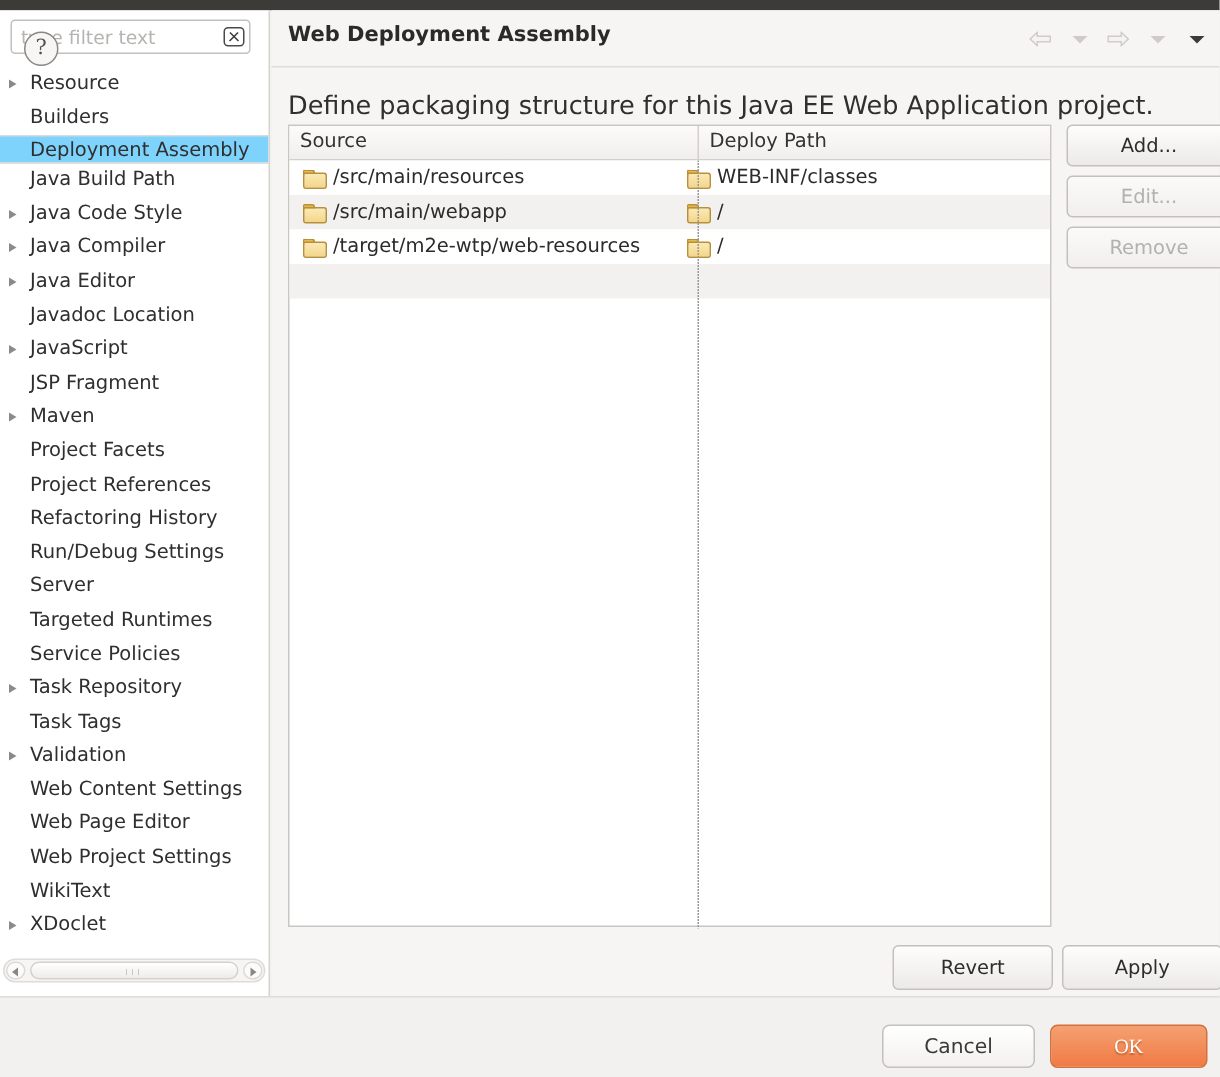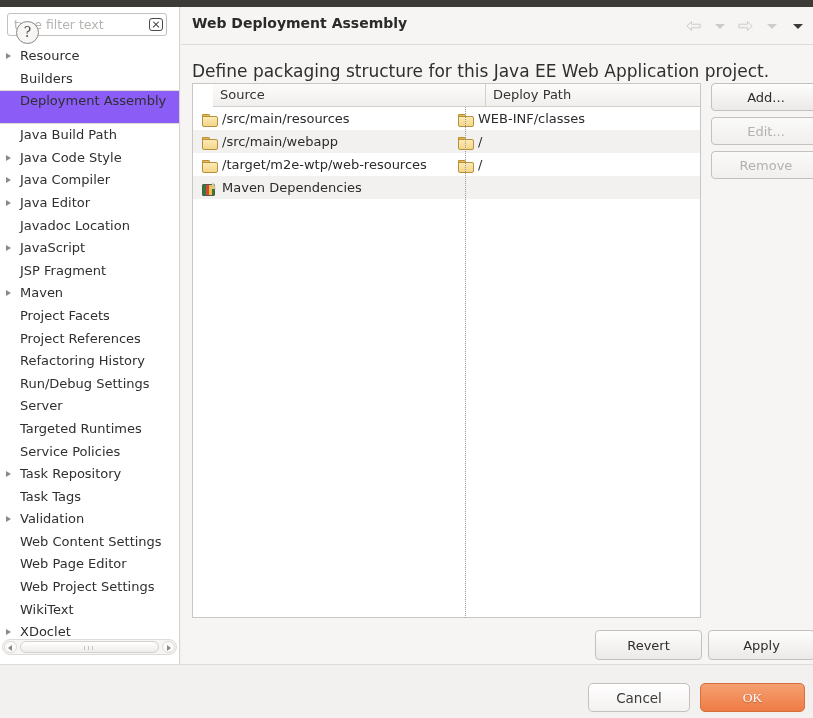--- a/index.html
+++ b/index.html
@@ -86,24 +86,24 @@
     position: relative;
     height: 22.6px;
     line-height: 22.6px;
     padding-left: 20px;
     font-size: 13px;
     color: #2f2f2f;
     white-space: nowrap;
     cursor: default;
   }
   .tree-item.selected {
-    background: #8b5cf6;
+    background: #7dd3fc;
     border-top: 1px solid #dcd9d6;
     border-bottom: 1px solid #dcd9d6;
-    height: 34px;
+    height: 19px;
     line-height: 20.6px;
   }
   .tree-arrow {
     position: absolute;
     left: 6px; top: 8px;
     width: 0; height: 0;
     border-left: 5px solid #8c8a88;
     border-top: 3.6px solid transparent;
     border-bottom: 3.6px solid transparent;
   }
@@ -215,21 +215,20 @@
     left: 11px; top: 76px;
     width: 509px; height: 535px;
     background: #ffffff;
     border: 1px solid #c9c6c3;
   }
   #table-head {
     position: relative;
     height: 23px;
     background: linear-gradient(to bottom, #fcfbfa, #f1efed);
     border-bottom: 1px solid #d2cfcc;
-    margin-left: 20px;
   }
   .th {
     position: absolute;
     top: 0;
     height: 22px;
     line-height: 22px;
     font-size: 13px;
     color: #333;
     padding-left: 7px;
   }
@@ -490,21 +489,20 @@
           </div>
           <div class="trow even">
             <div class="cell c1"><span class="ico folder"></span><span>/src/main/webapp</span></div>
             <div class="cell c2"><span class="ico folder"></span><span>/</span></div>
           </div>
           <div class="trow odd">
             <div class="cell c1"><span class="ico folder"></span><span>/target/m2e-wtp/web-resources</span></div>
             <div class="cell c2"><span class="ico folder"></span><span>/</span></div>
           </div>
           <div class="trow even">
-            <div class="cell c1"><span class="ico lib"></span><span>Maven Dependencies</span></div>
           </div>
         </div>
       <div id="col-divider"></div>
     </div>
 
     <div id="side-buttons">
         <button class="btn">Add...</button>
         <button class="btn disabled">Edit...</button>
         <button class="btn disabled">Remove</button>
       </div>

